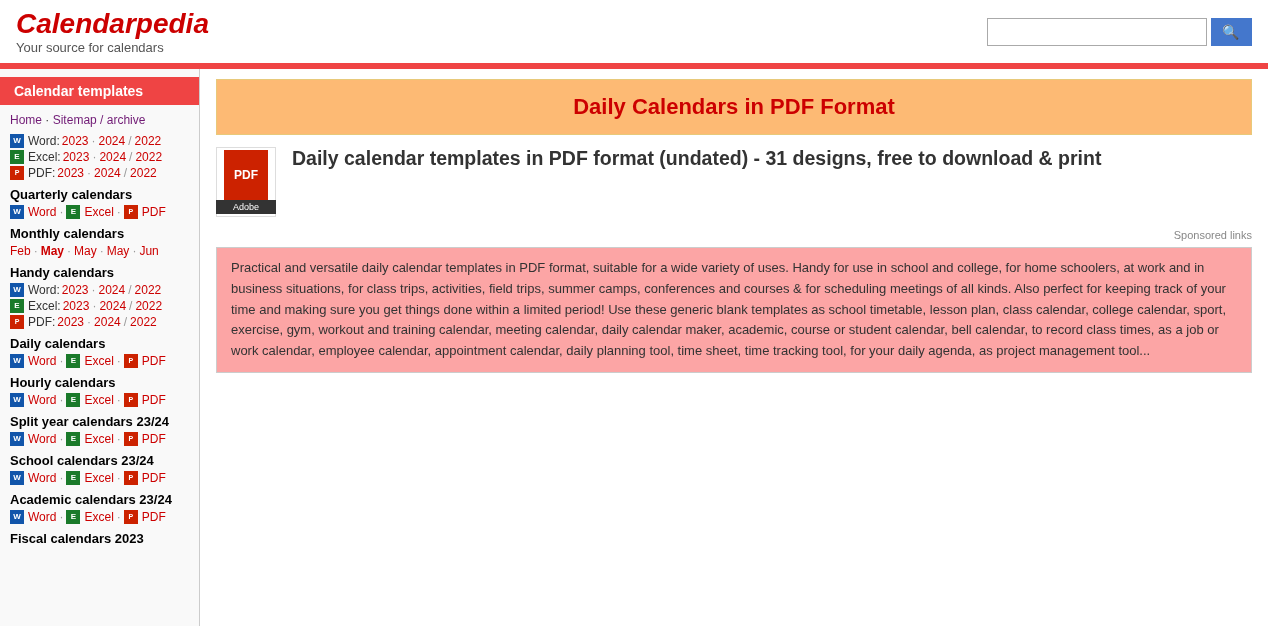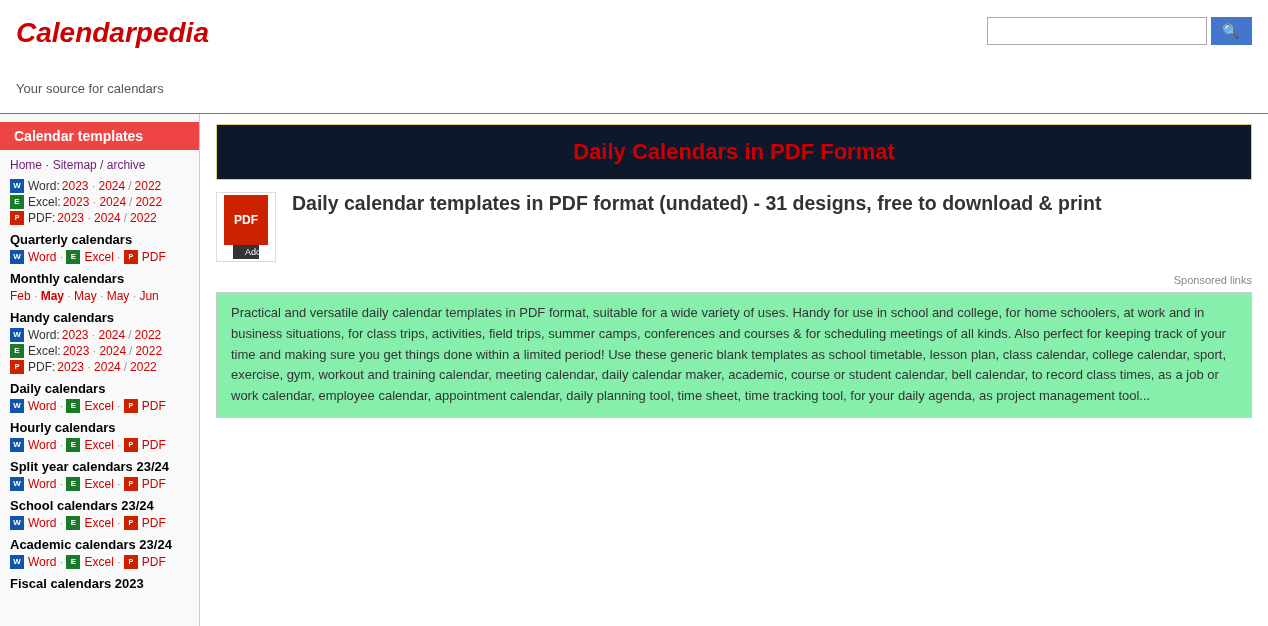--- a/index.html
+++ b/index.html
@@ -1,29 +1,29 @@
 <!DOCTYPE html>
 <html><head>
   <meta charset="utf-8">
   <style>
     * { margin: 0; padding: 0; box-sizing: border-box; }
     body { font-family: Arial, sans-serif; font-size: 13px; background: #fff; color: #333; }
     
     
     #header {
       display: flex;
-      align-items: flex-start;
+      align-items: center;
       justify-content: space-between;
-      padding: 17px 16px;
-      border-bottom: 1px solid #ef4444;
+      padding: 8px 16px;
+      border-bottom: 6px solid #ef4444;
     }
     #logo-area { display: flex; flex-direction: column; }
     #logo-text { font-size: 28px; font-weight: bold; color: #000; }
     #logo-text span { color: #cc0000; font-style: italic; }
-    #logo-tagline { font-size: 13px; color: #555; margin-top: 32px; }
+    #logo-tagline { font-size: 13px; color: #555; }
     #search-area { display: flex; align-items: center; gap: 4px; }
     #search-input { width: 220px; height: 28px; border: 1px solid #aaa; padding: 2px 6px; font-size: 13px; }
     #search-button { background: #4477cc; color: white; border: none; padding: 4px 12px; height: 28px; cursor: pointer; font-size: 14px; }
 
     
     #main-layout { display: flex; min-height: 580px; }
 
     
     #sidebar {
       width: 200px;
@@ -64,21 +64,21 @@
     .icon-word { display: inline-block; width: 14px; height: 14px; background: #1155aa; color: white; font-size: 8px; font-weight: bold; text-align: center; line-height: 14px; margin-right: 2px; }
     .icon-excel { display: inline-block; width: 14px; height: 14px; background: #1a7a2a; color: white; font-size: 8px; font-weight: bold; text-align: center; line-height: 14px; margin-right: 2px; }
     .icon-pdf { display: inline-block; width: 14px; height: 14px; background: #cc2200; color: white; font-size: 7px; font-weight: bold; text-align: center; line-height: 14px; margin-right: 2px; }
 
     
     #content {
       flex: 1;
       padding: 10px 16px;
     }
     #page-banner {
-      background: #0f172a;
+      background: #fdba74;
       border: 1px solid #e8c97a;
       text-align: center;
       padding: 14px;
       margin-bottom: 12px;
     }
     #page-banner h1 {
       color: #cc0000;
       font-size: 22px;
       font-weight: bold;
     }
@@ -108,37 +108,37 @@
       align-items: center;
       justify-content: center;
       color: white;
       font-size: 12px;
       font-weight: bold;
     }
     .pdf-icon-bottom {
       background: #333;
       color: white;
       font-size: 9px;
-      width: 26px;
+      width: 60px;
       text-align: center;
-      padding: 2px 12px;
+      padding: 2px 0;
     }
     #sponsored-links {
       font-size: 11px;
       color: #888;
       text-align: right;
       margin-bottom: 6px;
     }
     #description-box {
       border: 1px solid #ccc;
       padding: 10px 14px;
       font-size: 13px;
       line-height: 1.6;
       color: #333;
-      background: #86efac;
+      background: #fca5a5;
     }
   </style>
 </head>
 <body>
 
 <div id="header">
   <div id="logo-area">
     <div id="logo-text">
       <span>Calendar</span><span>pedia</span>
     </div>

